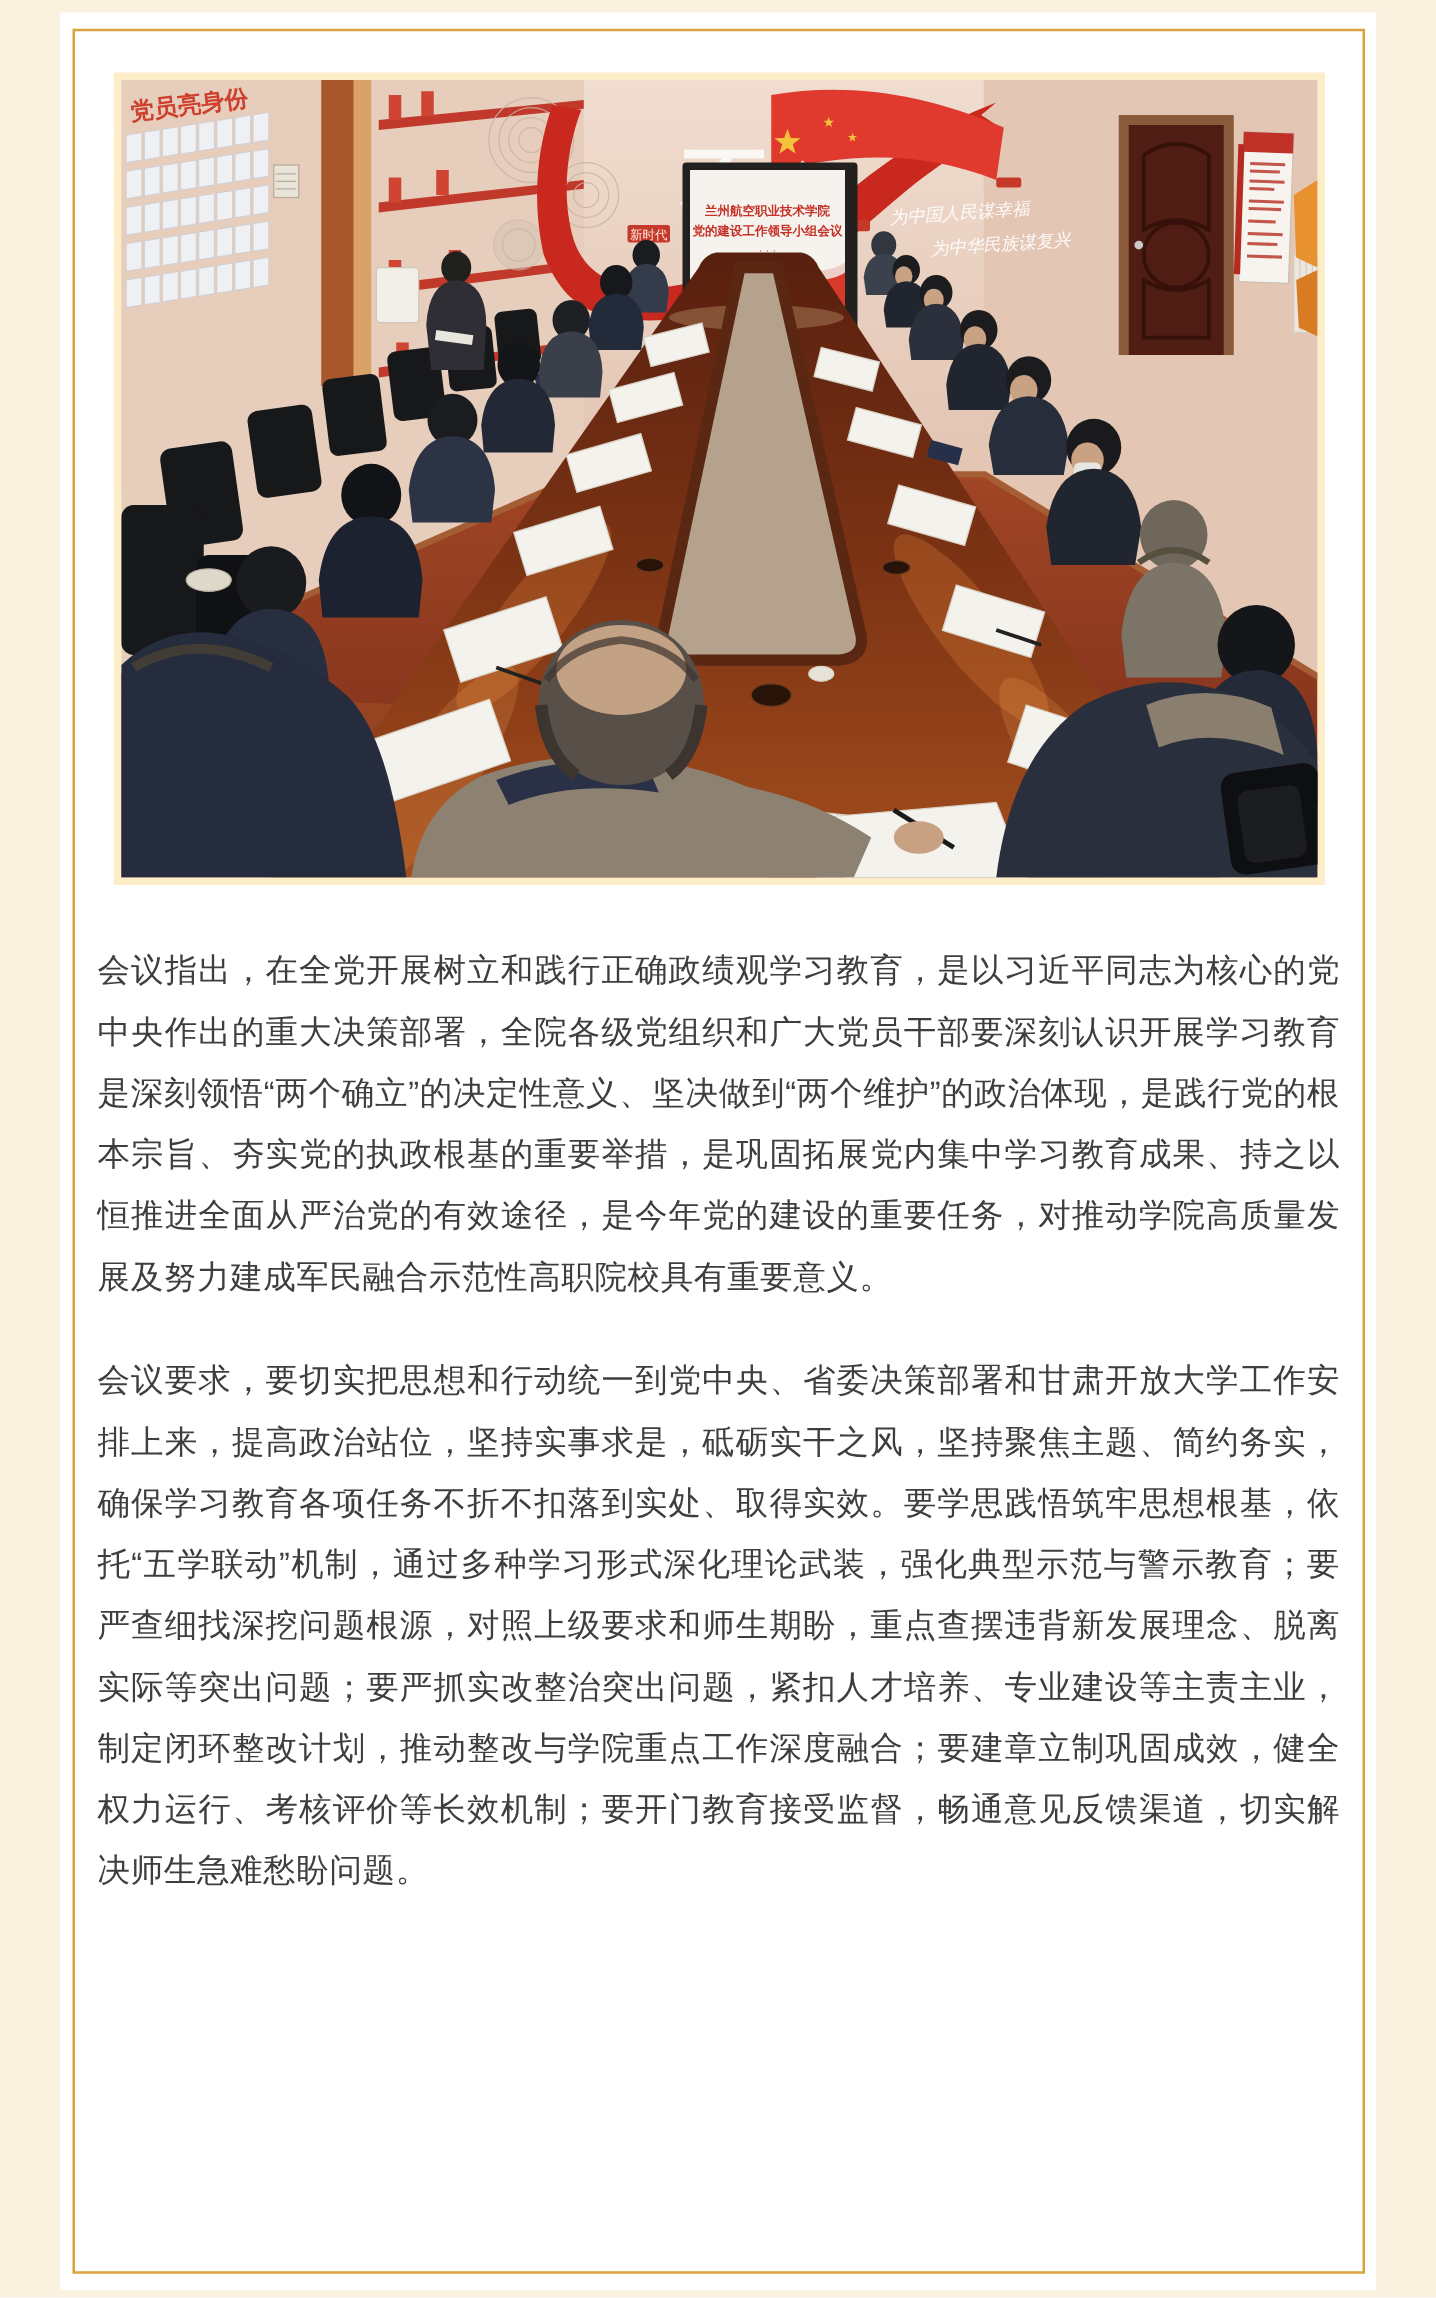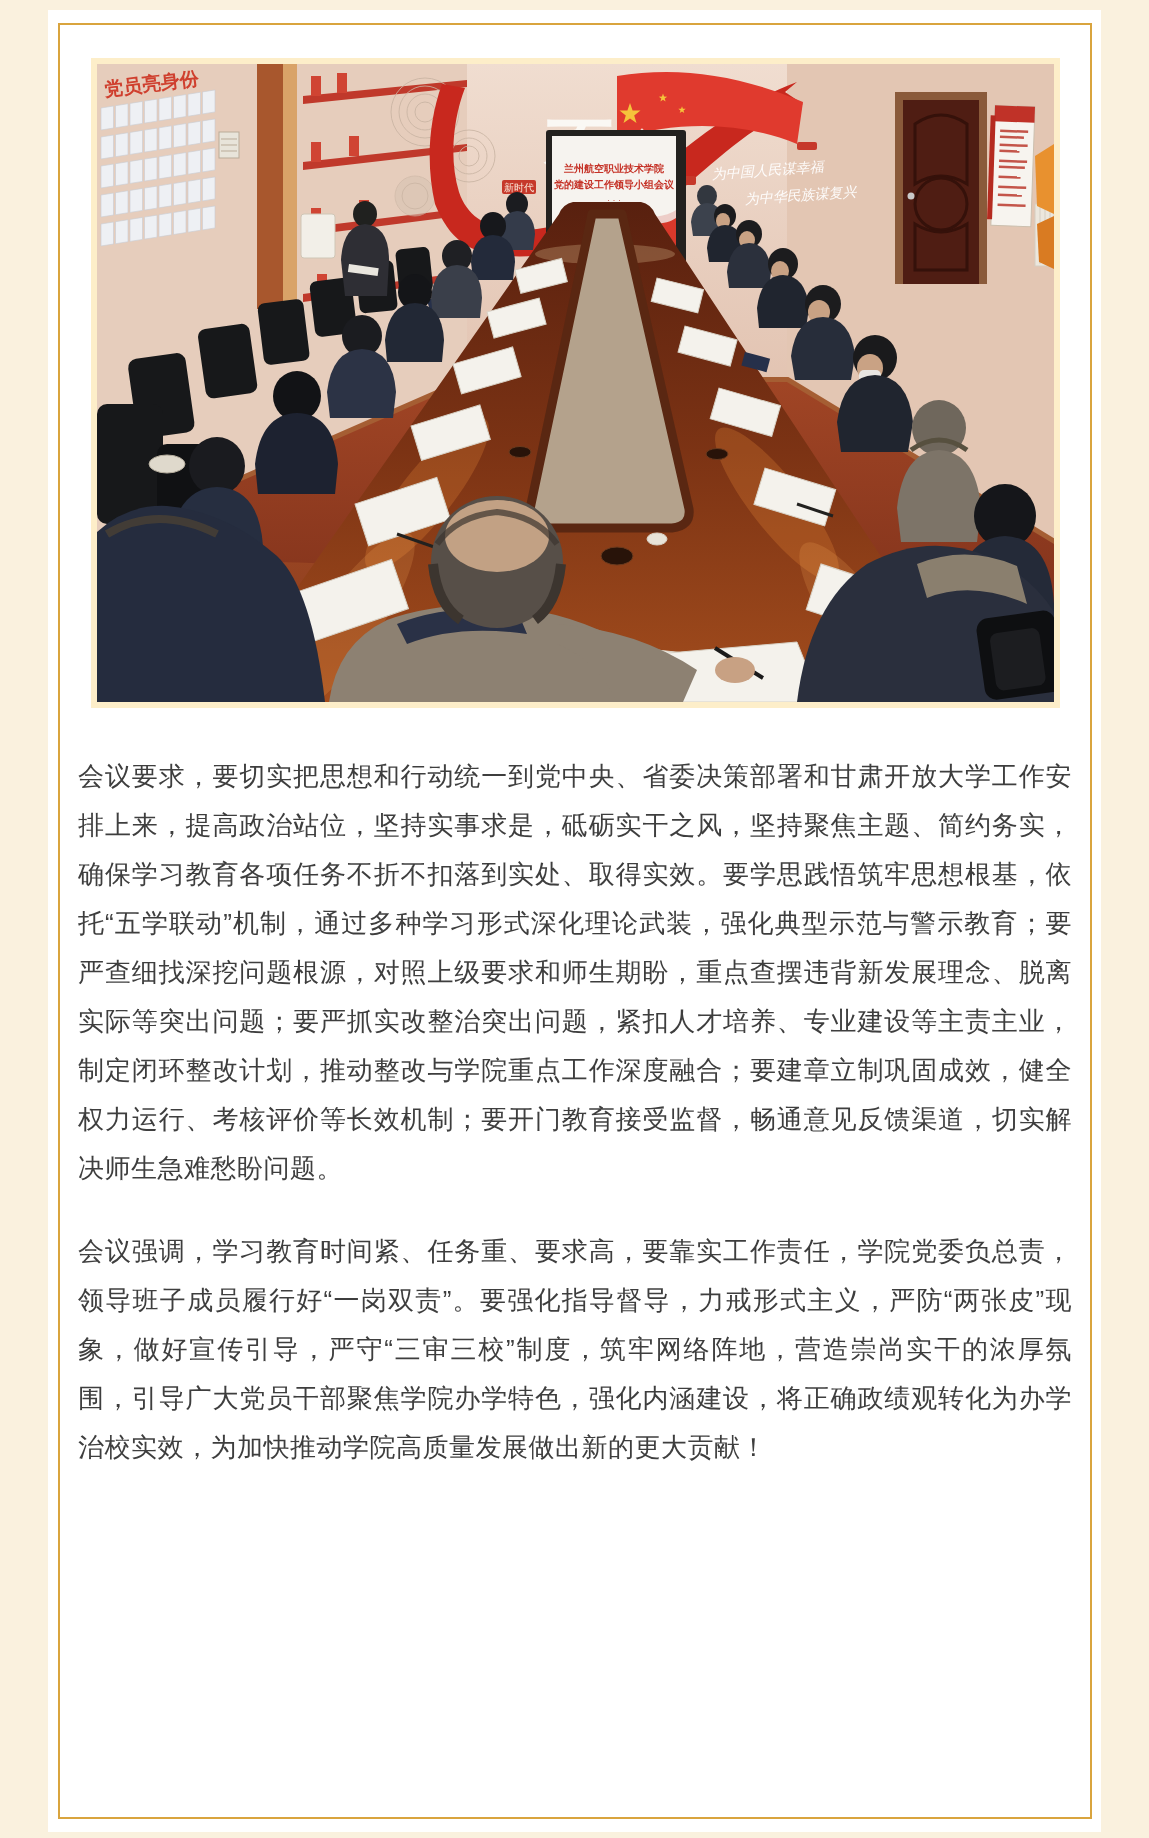--- a/index.html
+++ b/index.html
@@ -357,18 +357,18 @@
           <path d="M820,500 Q870,480 920,502 L930,540 Q875,516 830,534 Z" fill="#8a7f6e"></path>
           <g>
             <rect x="878" y="556" width="79" height="82" rx="12" fill="#0e0f11" transform="rotate(-8 878 556)"></rect>
             <rect x="892" y="570" width="50" height="58" rx="8" fill="#1c1d20" transform="rotate(-8 892 570)"></rect>
           </g>
         </g>
       </svg>
     </figure>
 
     <div class="article">
+      <p>会议指出，在全党开展树立和践行正确政绩观学习教育，是以习近平同志为核心的党中央作出的重大决策部署，全院各级党组织和广大党员干部要深刻认识开展学习教育是深刻领悟“两个确立”的决定性意义、坚决做到“两个维护”的政治体现，是践行党的根本宗旨、夯实党的执政根基的重要举措，是巩固拓展党内集中学习教育成果、持之以恒推进全面从严治党的有效途径，是今年党的建设的重要任务，对推动学院高质量发展及努力建成军民融合示范性高职院校具有重要意义。</p>
       <p>会议要求，要切实把思想和行动统一到党中央、省委决策部署和甘肃开放大学工作安排上来，提高政治站位，坚持实事求是，砥砺实干之风，坚持聚焦主题、简约务实，确保学习教育各项任务不折不扣落到实处、取得实效。要学思践悟筑牢思想根基，依托“五学联动”机制，通过多种学习形式深化理论武装，强化典型示范与警示教育；要严查细找深挖问题根源，对照上级要求和师生期盼，重点查摆违背新发展理念、脱离实际等突出问题；要严抓实改整治突出问题，紧扣人才培养、专业建设等主责主业，制定闭环整改计划，推动整改与学院重点工作深度融合；要建章立制巩固成效，健全权力运行、考核评价等长效机制；要开门教育接受监督，畅通意见反馈渠道，切实解决师生急难愁盼问题。</p>
-      <p>会议强调，学习教育时间紧、任务重、要求高，要靠实工作责任，学院党委负总责，领导班子成员履行好“一岗双责”。要强化指导督导，力戒形式主义，严防“两张皮”现象，做好宣传引导，严守“三审三校”制度，筑牢网络阵地，营造崇尚实干的浓厚氛围，引导广大党员干部聚焦学院办学特色，强化内涵建设，将正确政绩观转化为办学治校实效，为加快推动学院高质量发展做出新的更大贡献！</p>
     </div>
 
   </div>
 </div>
 
 </body></html>

